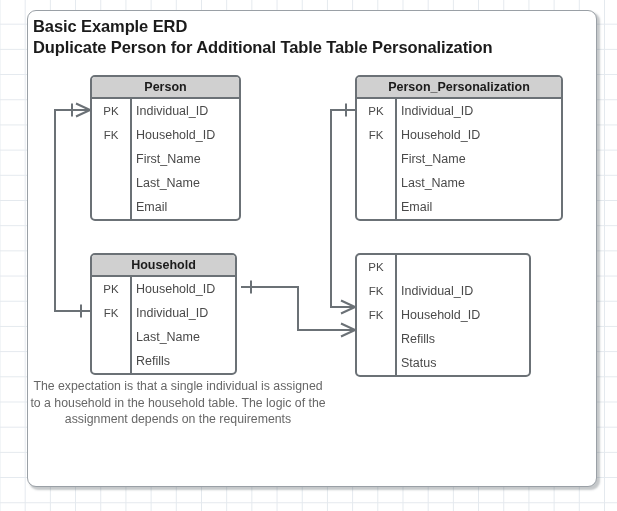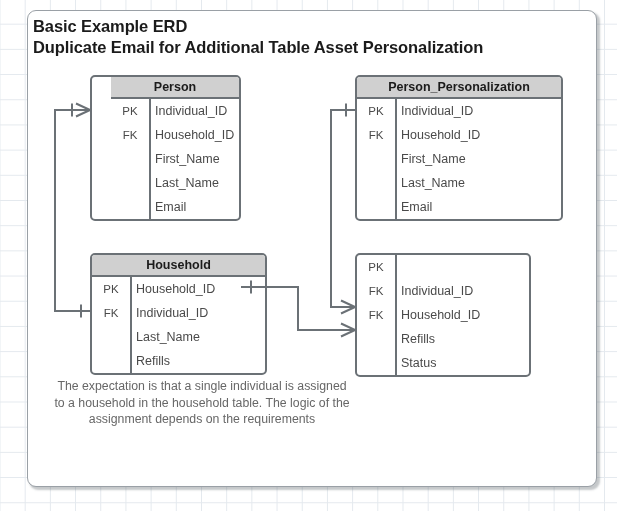--- a/index.html
+++ b/index.html
@@ -115,21 +115,20 @@
   
   #caption {
     position: absolute;
     left: 28px;
     top: 378px;
     width: 300px;
     text-align: center;
     font-size: 12.3px;
     line-height: 16.5px;
     color: #676767;
-    margin-left: 24px;
   }
 
   
   #connectors {
     position: absolute;
     left: 0;
     top: 0;
     width: 617px;
     height: 511px;
     pointer-events: none;
@@ -142,25 +141,25 @@
 </style>
 </head>
 <body>
 
 <div id="canvas">
 
   <div id="page"></div>
 
   <div id="title">
     <span>Basic Example ERD</span>
-    <span class="line2">Duplicate Email for Additional Table Asset Personalization</span>
+    <span class="line2">Duplicate Person for Additional Table Table Personalization</span>
   </div>
 
   <div id="entity-layer">
-      <div class="entity" style="left: 90px; top: 75px; width: 151px; padding-left: 19px;">
+      <div class="entity" style="left: 90px; top: 75px; width: 151px;">
         <div class="entity-header">Person</div>
         <div class="entity-body">
           <div class="entity-row">
             <span class="row-key">PK</span>
             <span class="row-name">Individual_ID</span>
           </div>
           <div class="entity-row">
             <span class="row-key">FK</span>
             <span class="row-name">Household_ID</span>
           </div>
@@ -196,21 +195,21 @@
           <div class="entity-row">
             <span class="row-key"></span>
             <span class="row-name">Last_Name</span>
           </div>
           <div class="entity-row">
             <span class="row-key"></span>
             <span class="row-name">Email</span>
           </div>
         </div>
       </div>
-      <div class="entity" style="left: 90px; top: 253px; width: 177px;">
+      <div class="entity" style="left: 90px; top: 253px; width: 147px;">
         <div class="entity-header">Household</div>
         <div class="entity-body">
           <div class="entity-row">
             <span class="row-key">PK</span>
             <span class="row-name">Household_ID</span>
           </div>
           <div class="entity-row">
             <span class="row-key">FK</span>
             <span class="row-name">Individual_ID</span>
           </div>

